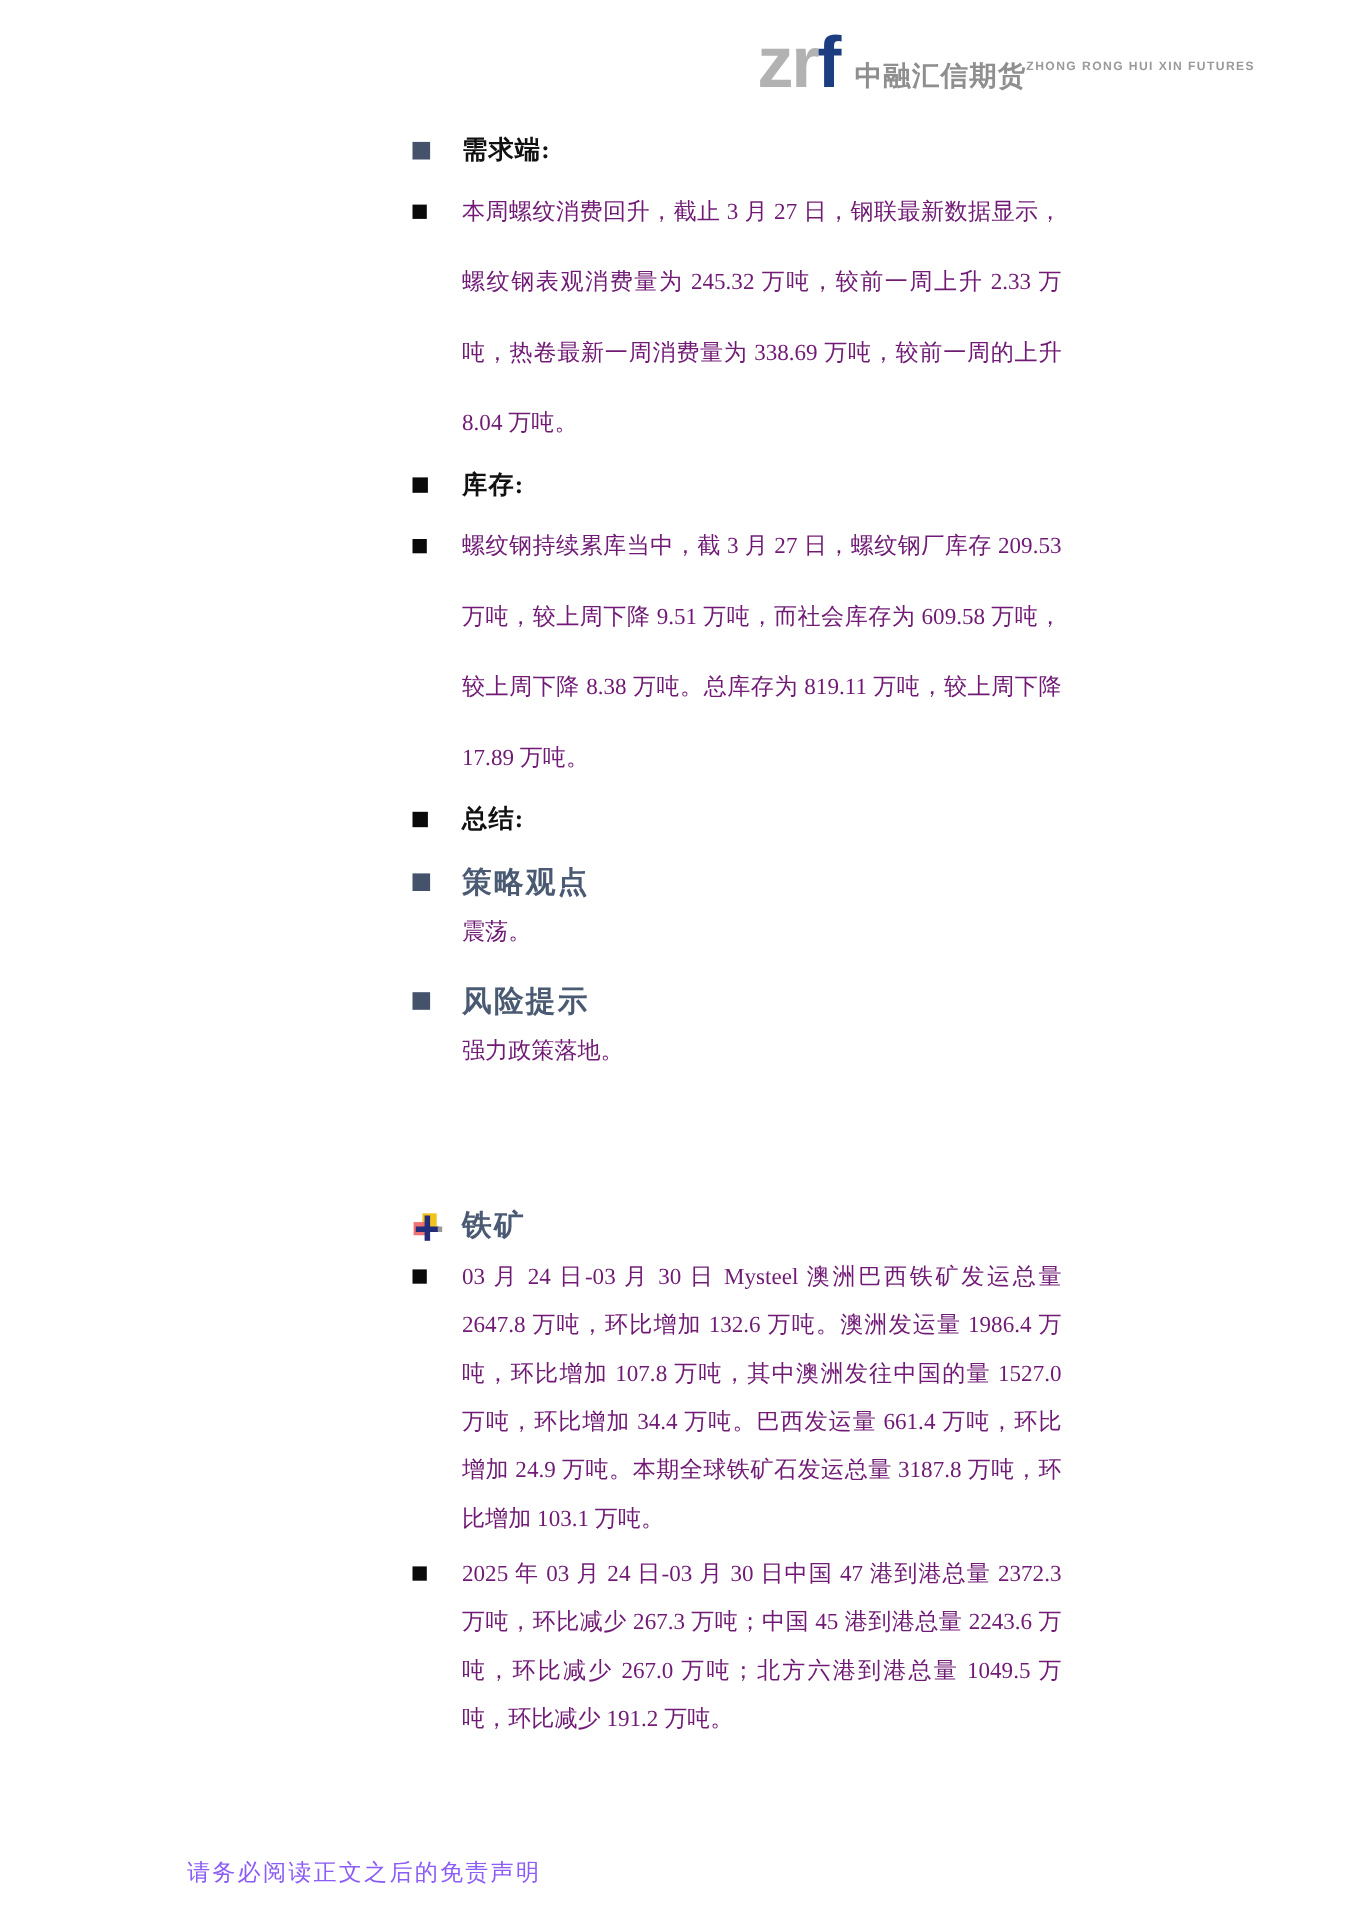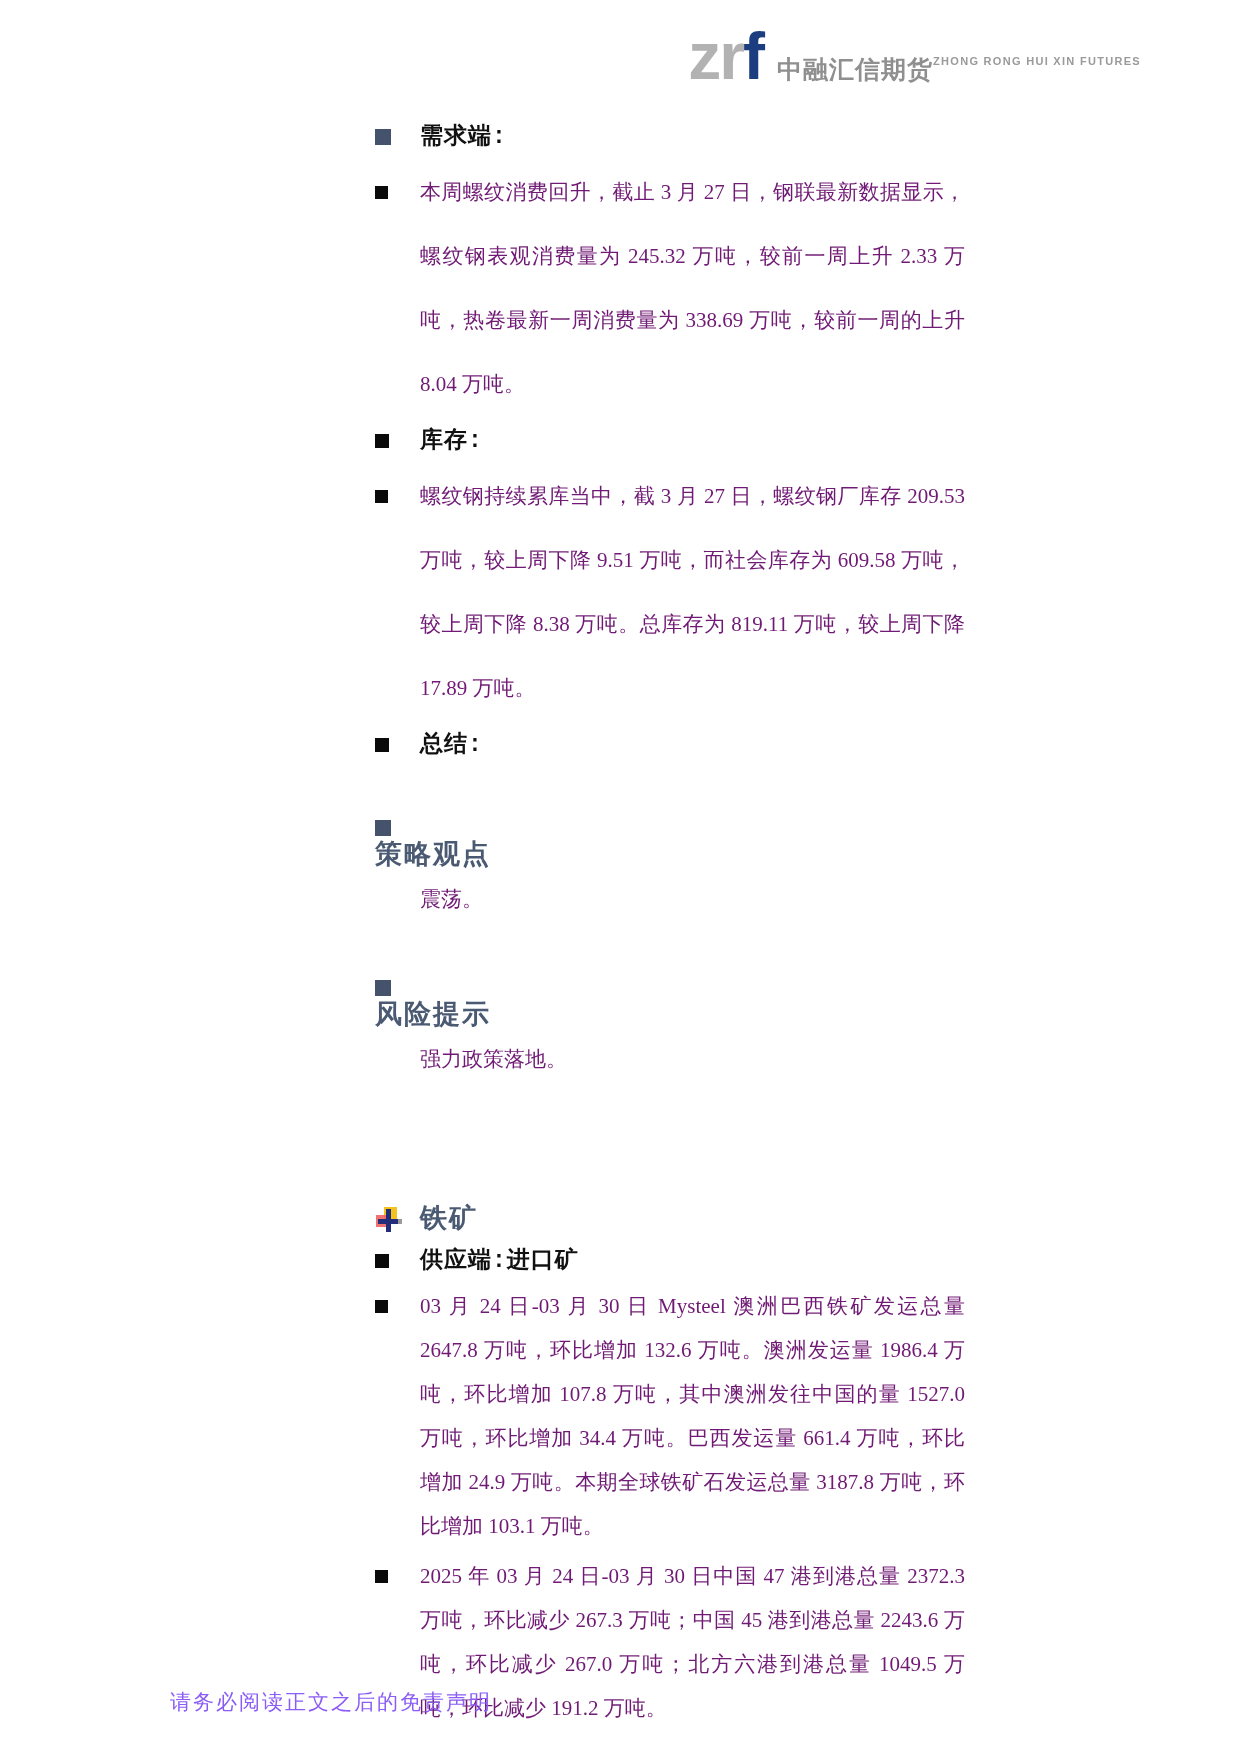--- a/index.html
+++ b/index.html
@@ -21,40 +21,40 @@
   
   .content{position:absolute;left:375px;top:112px;width:590px;}
   .row{display:flex;align-items:flex-start;}
   .bullet-cell{width:45px;flex:none;display:flex;align-items:center;}
   .txt-cell{flex:1;}
 
   
   .h-black{margin:10px 0 8px 0;}
   .h-black .bullet{width:14px;height:14px;background:#0a0a0a;margin-top:8px;}
   .h-black.slate-bullet .bullet{background:#44526b;width:16px;height:16px;margin-top:7px;}
-  .h-black .txt-cell{font-family:Liberation Mono, monospace;font-weight:bold;
+  .h-black .txt-cell{font-family:Liberation Serif, serif;font-weight:bold;
                      font-size:23px;line-height:30px;letter-spacing:1px;color:#111;}
   .h-blue{margin:8px 0 6px 0;}
   .h-blue .bullet{width:16px;height:16px;background:#44526b;margin-top:10px;}
   .h-blue .txt-cell{font-family:"Liberation Sans","DejaVu Sans",sans-serif;font-weight:bold;
                     font-size:27px;line-height:36px;letter-spacing:2px;color:#4b5a73;}
 
   
   .para{margin:0 0 6px 0;}
   .para .bullet{width:13px;height:13px;background:#0a0a0a;}
   .para .txt-cell{font-size:21px;text-align:justify;color:#701a75;}
   .para.sp-wide .txt-cell{line-height:64px;}
   .para.sp-wide .bullet-cell{height:64px;}
   .para.sp-tight .txt-cell{line-height:44px;}
   .para.sp-tight .bullet-cell{height:44px;}
   .para.sp-normal .txt-cell{line-height:42px;}
   .para.sp-normal .bullet-cell{height:42px;}
 
   
-  .gap-lg{margin-top:50px;flex-direction:column;}
+  .gap-lg{margin-top:24px;}
   .gap-xl{margin-top:120px;}
 
   
   .ore-icon{position:relative;width:27px;height:27px;display:inline-block;margin-top:6px;}
   .ore-y{position:absolute;left:9px;top:1px;width:13px;height:13px;background:#f2c21d;}
   .ore-r{position:absolute;left:1px;top:9px;width:12px;height:12px;background:#ef6666;opacity:.92;}
   .ore-v{position:absolute;left:11px;top:3px;width:5px;height:23px;background:#232d7a;}
   .ore-h{position:absolute;left:3px;top:13px;width:21px;height:5px;background:#232d7a;}
   .ore-g{position:absolute;left:23px;top:13px;width:4px;height:5px;background:#9a9a9a;}
 
@@ -130,26 +130,20 @@
       <span class="ore-icon">
         <i class="ore-y"></i>
             <i class="ore-r"></i>
             <i class="ore-v"></i>
             <i class="ore-h"></i>
             <i class="ore-g"></i>
       </span>
     </span>
     <div class="txt-cell">铁矿</div>
   </div>
-      <div class="row h-black">
-    <span class="bullet-cell">
-          <i class="bullet"></i>
-        </span>
-    <div class="txt-cell">供应端:进口矿</div>
-  </div>
       <div class="row para sp-tight">
     <span class="bullet-cell">
           <i class="bullet"></i>
         </span>
     <div class="txt-cell">03 月 24 日-03 月 30 日 Mysteel 澳洲巴西铁矿发运总量 2647.8 万吨，环比增加 132.6 万吨。澳洲发运量 1986.4 万吨，环比增加 107.8 万吨，其中澳洲发往中国的量 1527.0 万吨，环比增加 34.4 万吨。巴西发运量 661.4 万吨，环比增加 24.9 万吨。本期全球铁矿石发运总量 3187.8 万吨，环比增加 103.1 万吨。</div>
   </div>
       <div class="row para sp-tight">
     <span class="bullet-cell">
           <i class="bullet"></i>
         </span>

